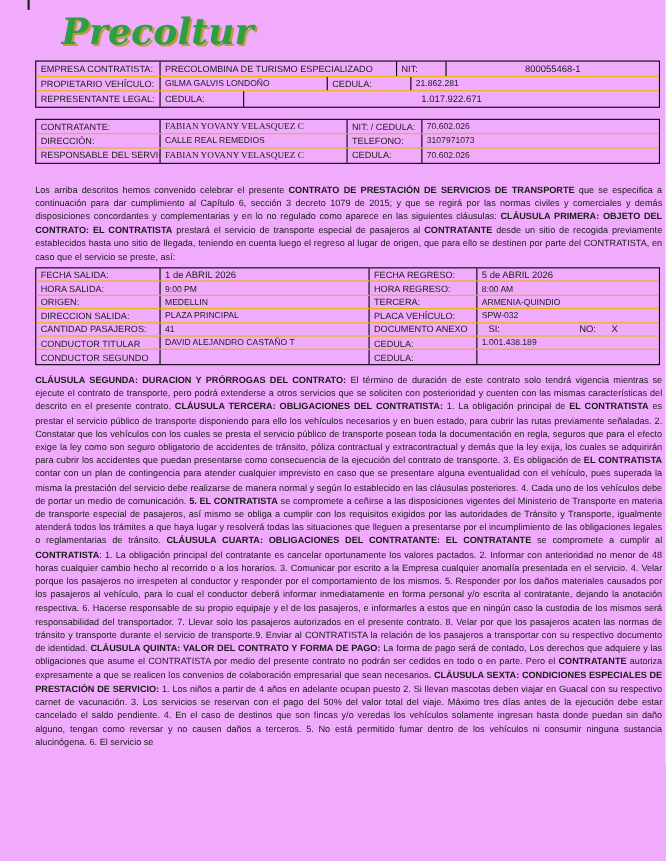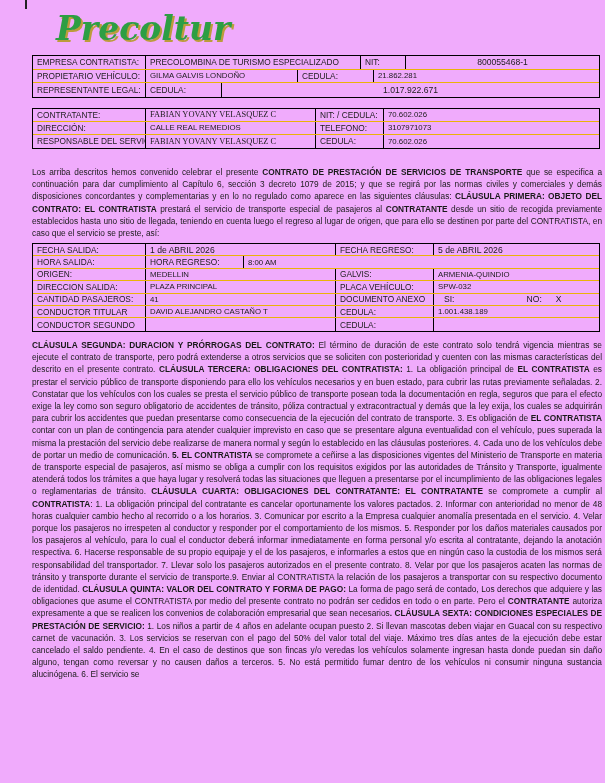--- a/index.html
+++ b/index.html
@@ -113,27 +113,28 @@
 
   <div id="trip-table" class="tbl" style="top:243px;">
     <div class="tr">
       <div class="td c-l lbl">FECHA SALIDA:</div>
       <div class="td t3-v med">1 de ABRIL 2026</div>
       <div class="td t3-l2 lbl">FECHA REGRESO:</div>
       <div class="td med">5 de ABRIL 2026</div>
     </div>
     <div class="tr">
       <div class="td c-l lbl">HORA SALIDA:</div>
+      <div class="td t3-v small">9:00 PM</div>
       <div class="td t3-l2 lbl">HORA REGRESO:</div>
       <div class="td small">8:00 AM</div>
     </div>
     <div class="tr">
       <div class="td c-l lbl">ORIGEN:</div>
       <div class="td t3-v small">MEDELLIN</div>
-      <div class="td t3-l2 lbl">GALVIS:</div>
+      <div class="td t3-l2 lbl">TERCERA:</div>
       <div class="td small">ARMENIA-QUINDIO</div>
     </div>
     <div class="tr">
       <div class="td c-l lbl">DIRECCION SALIDA:</div>
       <div class="td t3-v small">PLAZA PRINCIPAL</div>
       <div class="td t3-l2 lbl">PLACA VEHÍCULO:</div>
       <div class="td small">SPW-032</div>
     </div>
     <div class="tr">
       <div class="td c-l lbl">CANTIDAD PASAJEROS:</div>

